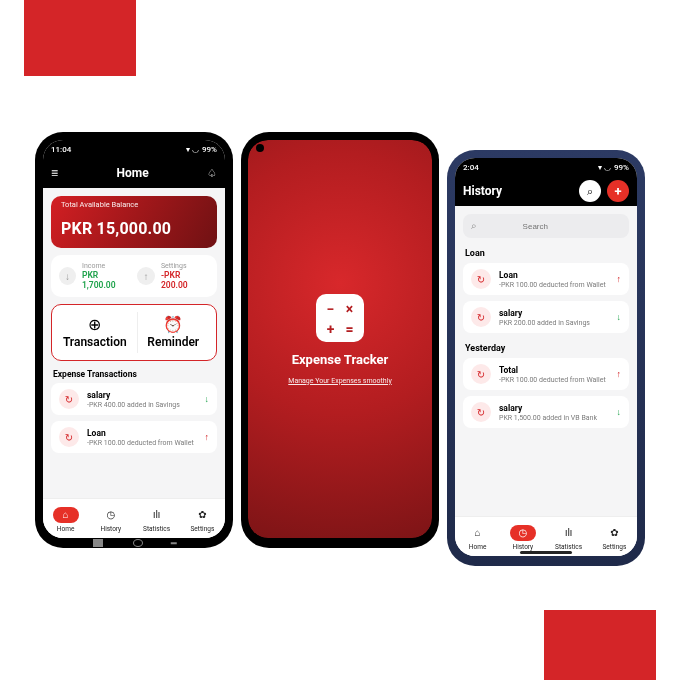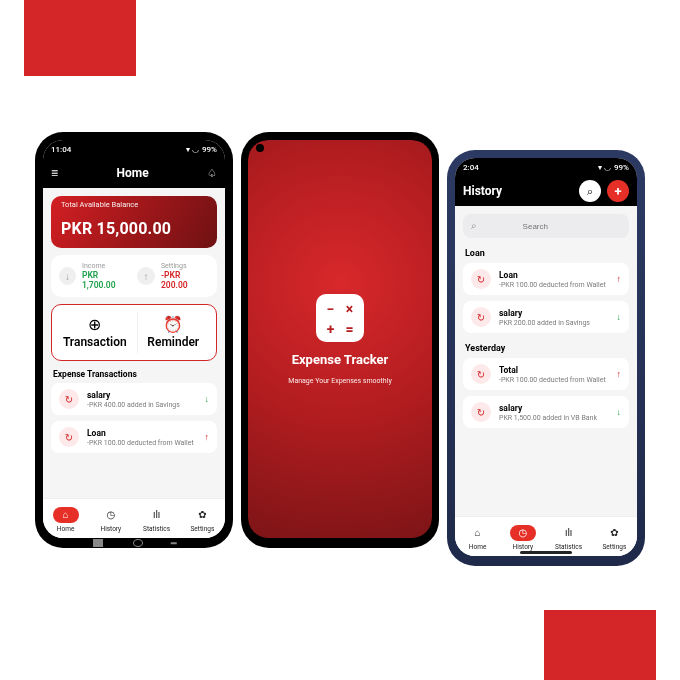--- a/index.html
+++ b/index.html
@@ -84,21 +84,21 @@
   .bni{ display:flex; flex-direction:column; align-items:center; gap:2px; font-size:6.5px; color:#222; }
   .bni .pill{ width:26px; height:16px; border-radius:10px; display:flex; align-items:center; justify-content:center;}
   .bni.active .pill{ background:#e63027; color:#fff;}
   .bni .pill span{ font-size:10px; }
 
   
   .splash{ width:100%; height:100%; border-radius:20px; background:radial-gradient(circle at 50% 36%, #d8282b 0%, #b31d20 48%, #7d1416 100%); display:flex; flex-direction:column; align-items:center; justify-content:center; gap:10px; color:#fff;}
   .splash .logo{ width:48px; height:48px; border-radius:10px; background:#fff; display:grid; grid-template-columns:1fr 1fr; grid-template-rows:1fr 1fr; padding:7px; gap:4px;}
   .splash .logo span{ display:flex; align-items:center; justify-content:center; color:#b31d20; font-size:14px; font-weight:700;}
   .splash .title{ font-size:13px; font-weight:700;}
-  .splash .sub{ font-size:7px; opacity:.9;}
+  .splash .sub{ font-size:7px; opacity:.9;text-decoration:underline;}
   .camhole{ position:absolute; top:12px; left:15px; width:8px; height:8px; background:#000; border-radius:50%; z-index:3;}
 
   
   .search{ background:#ececee; border-radius:8px; height:24px; display:flex; align-items:center; gap:6px; padding:0 8px; color:#8a8a8a;}
   .search span.ic{ font-size:10px;}
   .search-input{ border:none; background:transparent; font-size:8px; color:#333; outline:none; flex:1;padding-left:40px;}
   .group-title{ font-size:9px; font-weight:700; margin:10px 2px 5px;}
 </style>
 </head>
 <body>

